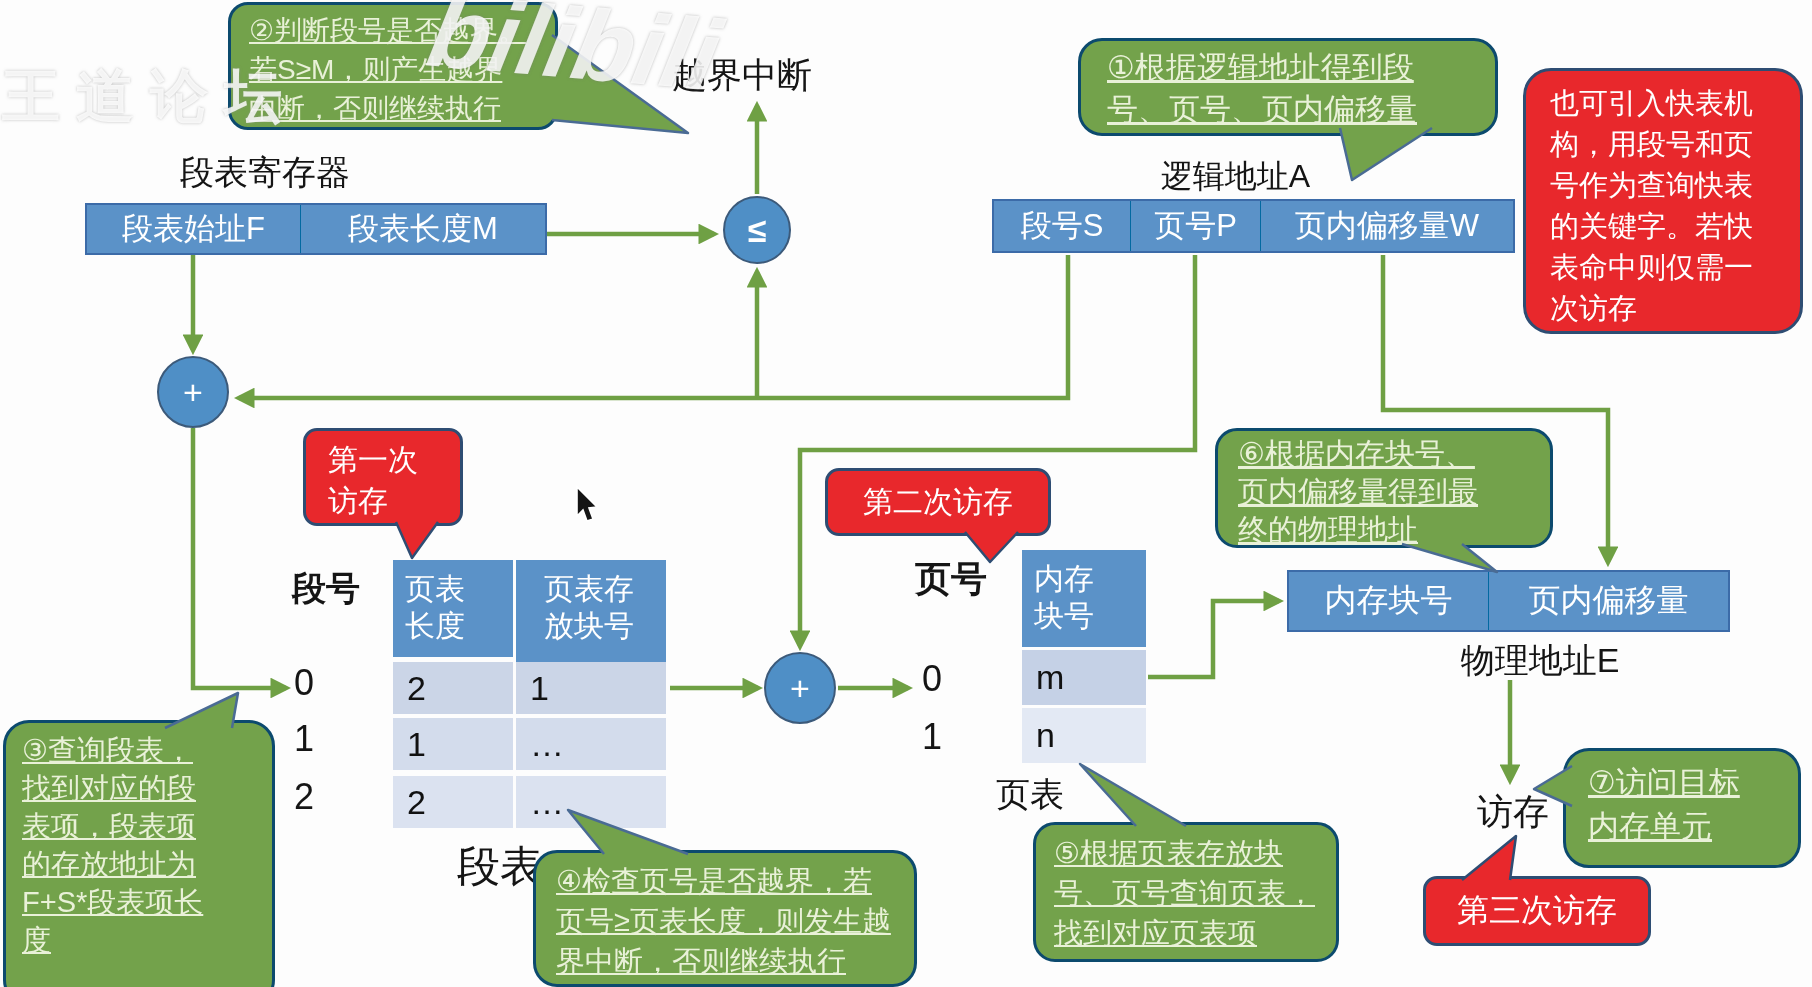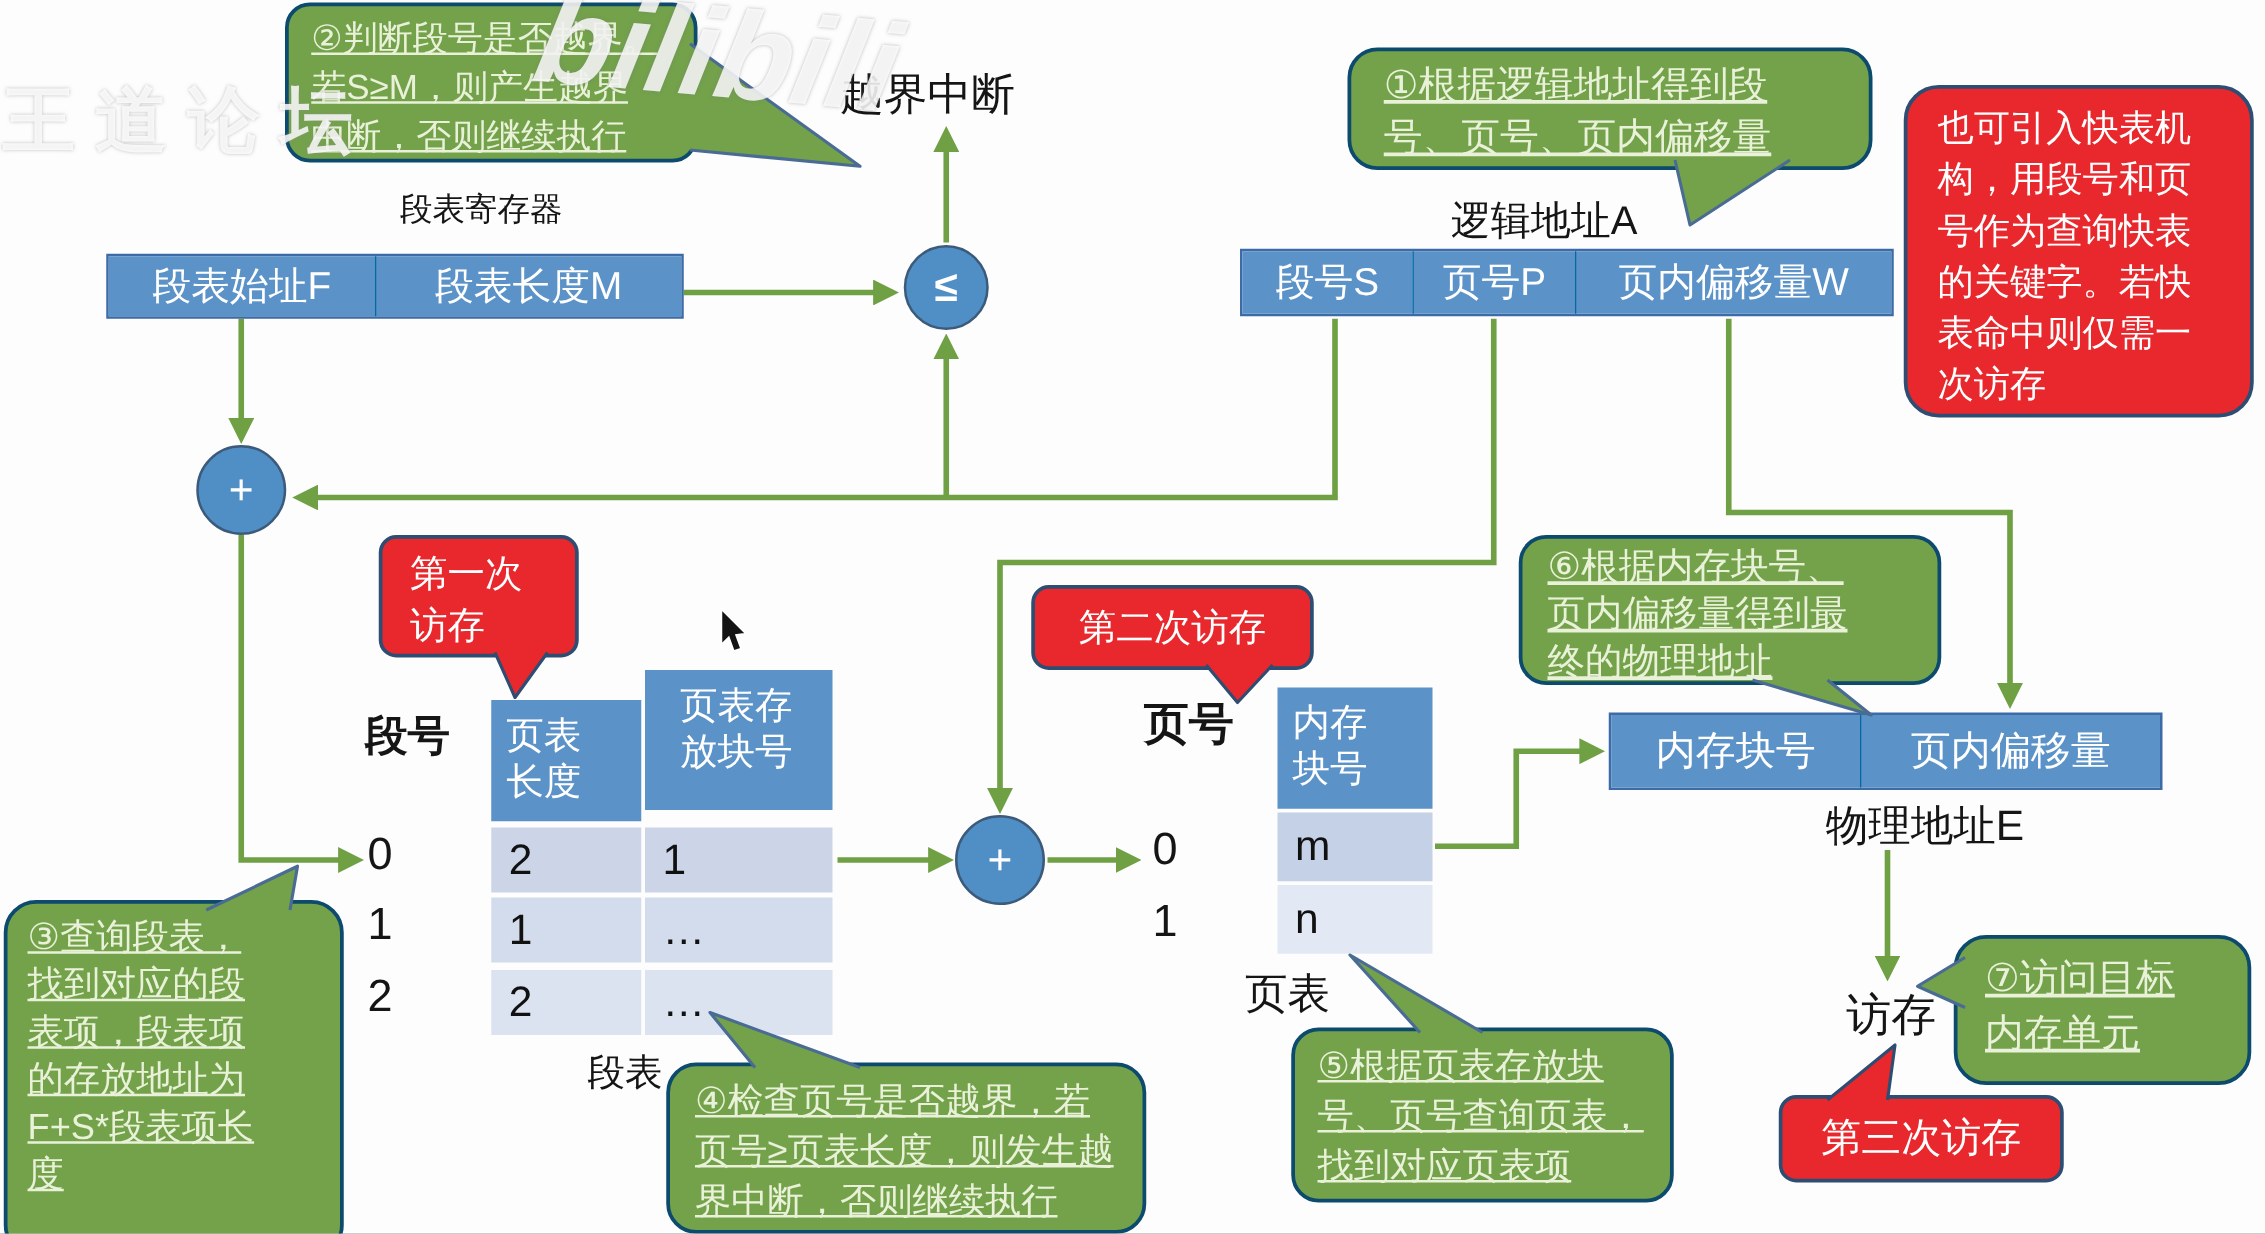--- a/index.html
+++ b/index.html
@@ -55,21 +55,21 @@
       <polyline points="838,688 908,688" marker-end="url(#ah)"></polyline>
       <polyline points="1148,677 1213,677 1213,601 1279,601" marker-end="url(#ah)"></polyline>
       <polyline points="1383,255 1383,410 1608,410 1608,562" marker-end="url(#ah)"></polyline>
       <polyline points="1510,680 1510,780" marker-end="url(#ah)"></polyline>
     </g>
   </svg>
 
   <div class="abs wm" style="left:2px;top:58px;font-size:58px;letter-spacing:16px;text-shadow:0 0 3px rgba(140,140,140,.55);">王道论坛</div>
   <div class="abs wm" style="left:430px;top:-14px;font-size:100px;font-style:italic;transform:rotate(5deg) skewX(-6deg);text-shadow:0 0 3px rgba(120,120,120,.5);">bilibili</div>
 
-  <div class="abs blab" style="left:180px;top:150px;width:270px;text-align:right;font-size:26px;">段表寄存器</div>
+  <div class="abs blab" style="left:180px;top:150px;width:270px;text-align:left;font-size:34px;">段表寄存器</div>
   <div class="abs btable" style="left:85px;top:203px;width:462px;height:52px;">
     <div class="bcell" style="width:213px;font-size:31px;">段表始址F</div>
     <div class="bcell" style="flex:1;font-size:31px;">段表长度M</div>
   </div>
 
   <div class="abs blab" style="left:1100px;top:155px;width:210px;text-align:right;font-size:32px;">逻辑地址A</div>
   <div class="abs btable" style="left:992px;top:199px;width:523px;height:54px;">
     <div class="bcell" style="width:136px;font-size:31px;">段号S</div>
     <div class="bcell" style="width:130px;font-size:31px;">页号P</div>
     <div class="bcell" style="flex:1;font-size:31px;">页内偏移量W</div>
@@ -77,35 +77,35 @@
 
   <div class="abs blab" style="left:672px;top:52px;width:180px;font-size:35px;">越界中断</div>
 
   <div class="abs circ" style="left:723px;top:196px;width:68px;height:68px;font-weight:bold;">≤</div>
   <div class="abs circ" style="left:157px;top:356px;width:72px;height:72px;">+</div>
   <div class="abs circ" style="left:764px;top:652px;width:72px;height:72px;">+</div>
 
   <div class="abs blab" style="left:292px;top:566px;width:110px;font-size:34px;font-weight:600;">段号</div>
   <div class="abs hcell pre" style="left:393px;top:560px;width:120px;height:97px;">页表
 长度</div>
-  <div class="abs hcell pre" style="left:516px;top:536px;width:150px;height:112px;padding-left:28px;">页表存
+  <div class="abs hcell pre" style="left:516px;top:560px;width:150px;height:112px;padding-left:28px;">页表存
 放块号</div>
 
   <div class="abs blab" style="left:294px;top:662px;font-size:36px;">0</div>
   <div class="abs blab" style="left:294px;top:718px;font-size:36px;">1</div>
   <div class="abs blab" style="left:294px;top:776px;font-size:36px;">2</div>
 
   <div class="abs rcell" style="left:393px;top:662px;width:120px;height:52px;background:#cbd5e7;">2</div>
   <div class="abs rcell" style="left:516px;top:662px;width:150px;height:52px;background:#cbd5e7;">1</div>
   <div class="abs rcell" style="left:393px;top:718px;width:120px;height:52px;background:#d3dcec;">1</div>
   <div class="abs rcell" style="left:516px;top:718px;width:150px;height:52px;background:#d3dcec;">…</div>
   <div class="abs rcell" style="left:393px;top:776px;width:120px;height:52px;background:#dbe2f0;">2</div>
   <div class="abs rcell" style="left:516px;top:776px;width:150px;height:52px;background:#dbe2f0;">…</div>
 
-  <div class="abs blab" style="left:420px;top:838px;width:160px;text-align:center;font-size:30px;">段表</div>
+  <div class="abs blab" style="left:420px;top:838px;width:160px;text-align:center;font-size:43px;">段表</div>
 
   <div class="abs blab" style="left:915px;top:555px;width:100px;font-size:36px;font-weight:600;">页号</div>
   <div class="abs hcell pre" style="left:1022px;top:550px;width:124px;height:97px;">内存
 块号</div>
   <div class="abs blab" style="left:922px;top:658px;font-size:36px;">0</div>
   <div class="abs blab" style="left:922px;top:716px;font-size:36px;">1</div>
   <div class="abs rcell" style="left:1022px;top:650px;width:124px;height:55px;background:#c5d1e6;">m</div>
   <div class="abs rcell" style="left:1022px;top:708px;width:124px;height:55px;background:#e3e9f4;">n</div>
   <div class="abs blab" style="left:975px;top:772px;width:110px;text-align:center;font-size:34px;">页表</div>
 

